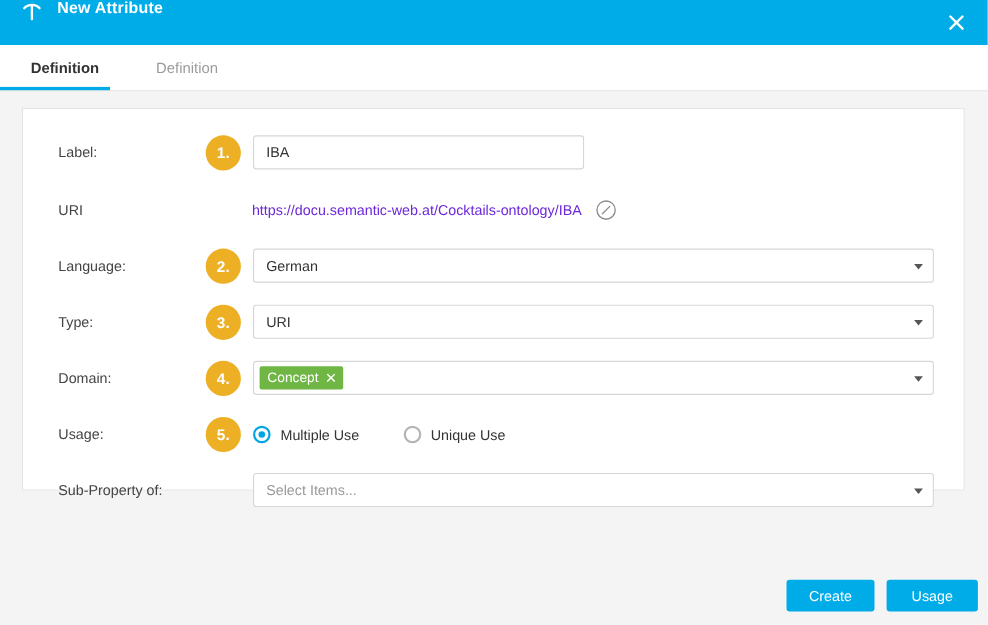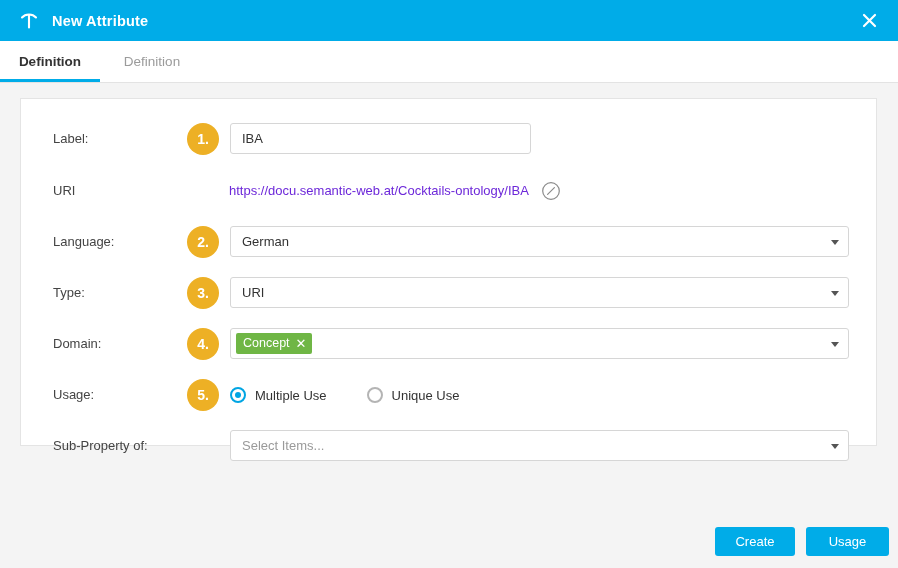--- a/index.html
+++ b/index.html
@@ -18,21 +18,21 @@
   }
 
   
   .titlebar {
     position: absolute;
     top: 0; left: 0;
     width: 898px;
     height: 41px;
     background: #00ace8;
     display: flex;
-    align-items: center;
+    align-items: flex-start;
   }
   .titlebar-icon {
     margin-left: 18px;
     width: 22px;
     height: 22px;
     display: flex;
     align-items: center;
     justify-content: center;
   }
   .titlebar-title {
@@ -65,20 +65,21 @@
     border-bottom: 1px solid #e3e3e3;
   }
   .tab {
     position: absolute;
     top: 0;
     height: 41px;
     line-height: 41px;
     font-size: 13.5px;
     cursor: pointer;
     text-align: center;
+    padding-left: 18px;
   }
   .tab.definition {
     left: 0;
     width: 100px;
     color: #333333;
     font-weight: bold;
     border-bottom: 3px solid #00ace8;
     box-sizing: border-box;
   }
   .tab.description {

